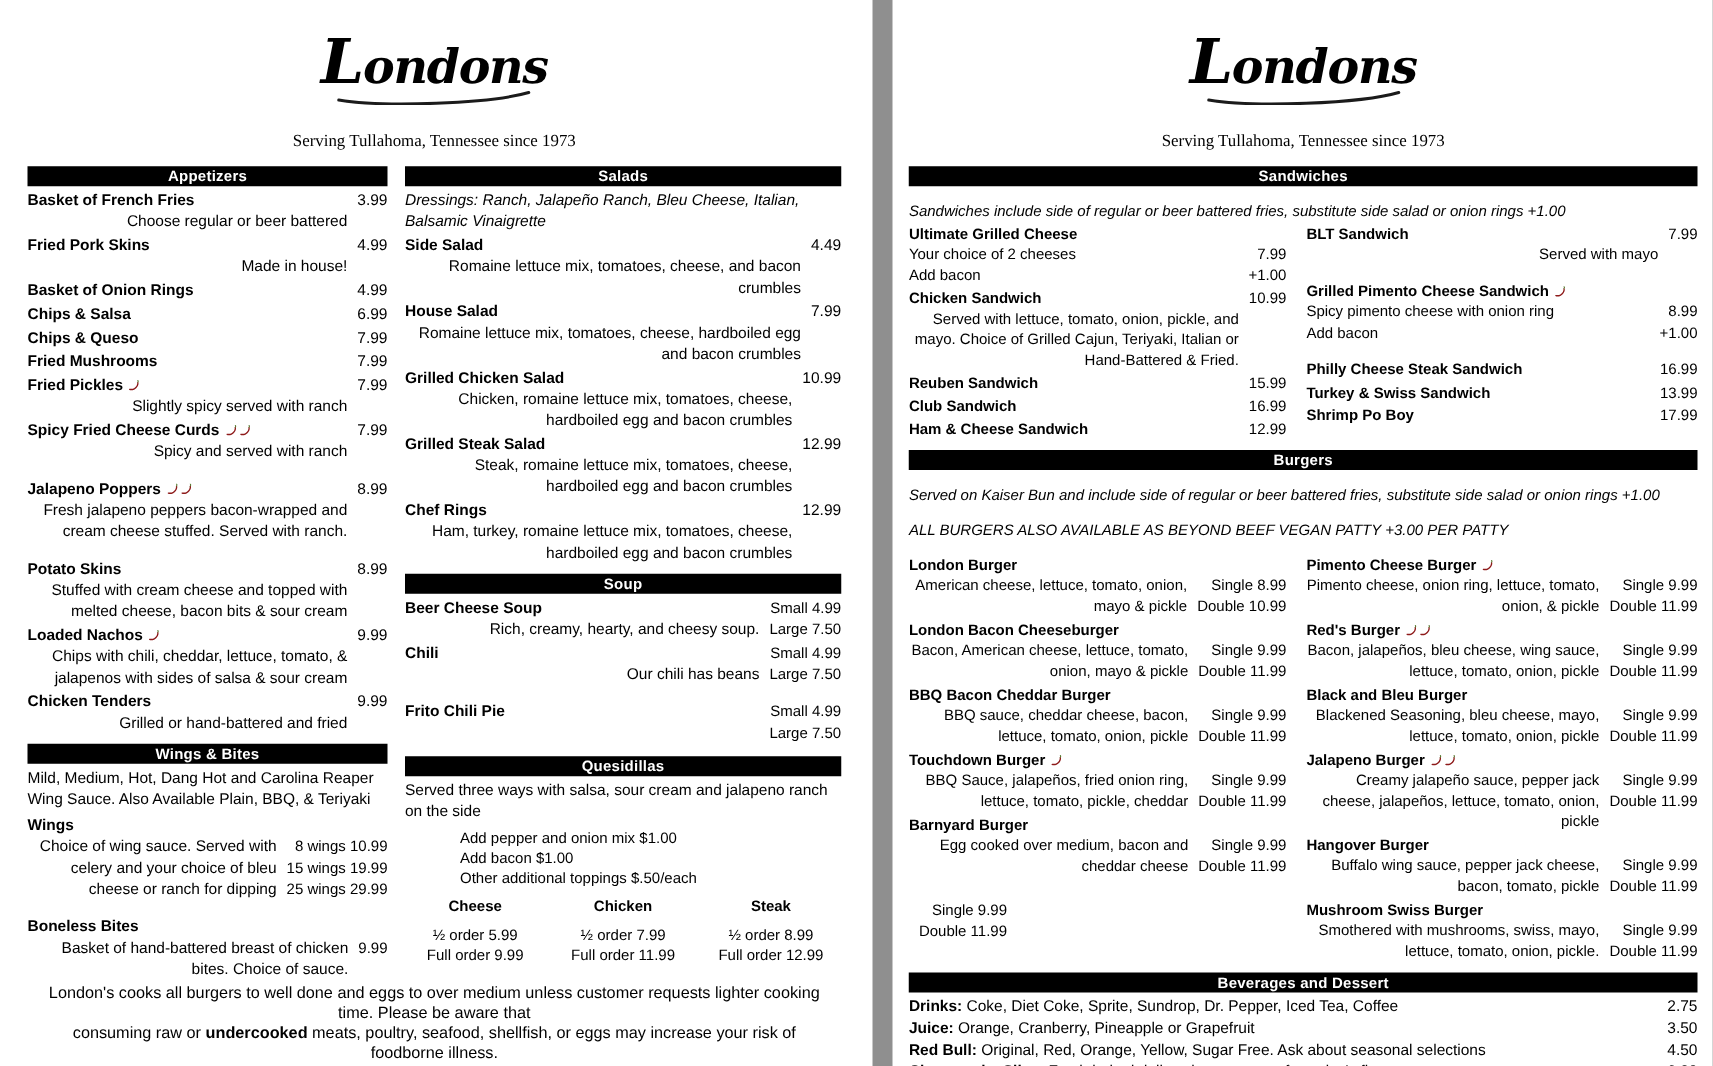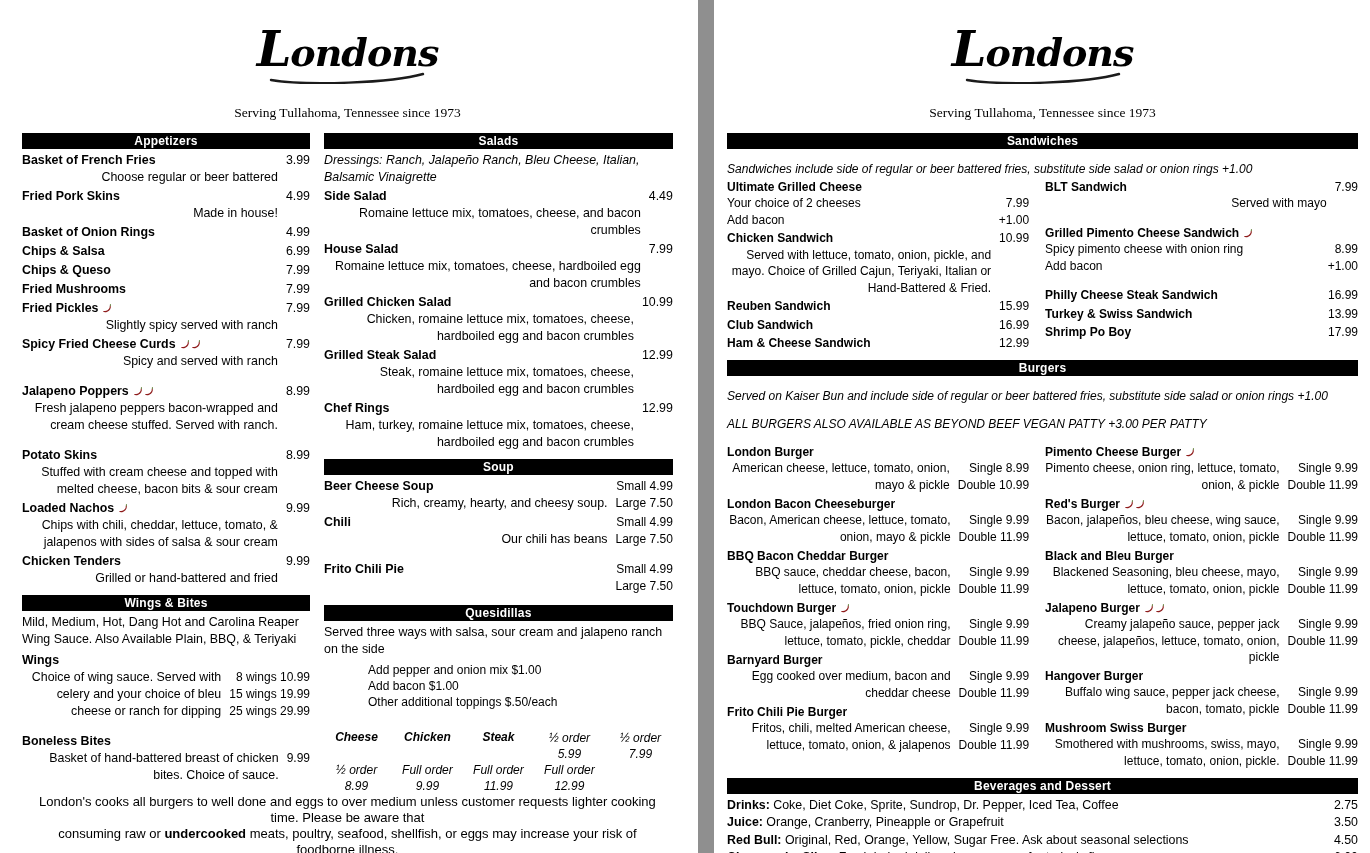--- a/index.html
+++ b/index.html
@@ -30,22 +30,22 @@
   .mi-desc{font-weight:normal;}
   .mi-subline{display:flex;justify-content:space-between;}
   .mi-subprice,.mi-price{white-space:nowrap;margin-left:8px;}
   .mi-prices{white-space:nowrap;margin-left:8px;text-align:right;font-size:12px;}
   .mi-price-line{line-height:17px;}
   #wings-items .mi-prices{margin-top:17px;}
   #burg-left-items .mi-prices,#burg-right-items .mi-prices{margin-top:16px;}
   .wings-intro{margin:2px 0 4px;font-size:12.4px;line-height:17px;}
   .dressings{font-style:italic;font-size:12.4px;line-height:17px;margin:1px 0 2px;}
   .q-intro{font-size:12.4px;line-height:17px;margin:2px 0 4px;}
-  .q-addons{padding-left:44px;font-size:12px;line-height:16px;margin-bottom:20px;}
-  .q-table{display:grid;grid-template-columns:1fr 1fr 1fr 1fr 1fr;font-size:12px;column-gap:6px;font-style:italic;}
+  .q-addons{padding-left:44px;font-size:12px;line-height:16px;margin-bottom:8px;}
+  .q-table{display:grid;grid-template-columns:1fr 1fr 1fr;font-size:12px;column-gap:6px;}
   .q-col-h{font-weight:bold;text-align:center;margin-bottom:8px;}
   .q-cell{text-align:center;line-height:16px;}
   .p2-body{margin-top:12px;}
   .sand-intro{font-style:italic;font-size:12px;line-height:16px;margin-bottom:2px;}
   .burg-intro{font-style:italic;font-size:12px;line-height:16px;}
   .two-col{display:flex;gap:16px;margin-bottom:6px;}
   .tc-l{flex:0 0 302px;min-width:0;}
   .tc-r{flex:1;min-width:0;}
   .page-2 .mi{font-size:12px;line-height:16.5px;}
   .bev-row{display:flex;font-size:12.4px;line-height:17.5px;}
@@ -550,26 +550,20 @@
                   <span class="mi-name">Barnyard Burger</span>
                 </div>
                 <div class="mi-desc">Egg cooked over medium, bacon and cheddar cheese</div>
               </div>
               <div class="mi-prices">
                 <div class="mi-price-line">Single 9.99</div>
                 <div class="mi-price-line">Double 11.99</div>
               </div>
             </div>
             <div class="mi">
-              <div class="mi-main">
-                <div class="mi-name-row">
-                  <span class="mi-name">Frito Chili Pie Burger</span>
-                </div>
-                <div class="mi-desc">Fritos, chili, melted American cheese, lettuce, tomato, onion, &amp; jalapenos</div>
-              </div>
               <div class="mi-prices">
                 <div class="mi-price-line">Single 9.99</div>
                 <div class="mi-price-line">Double 11.99</div>
               </div>
             </div>
           </div>
         <div class="tc-r" id="burg-right-items">
             <div class="mi">
               <div class="mi-main">
                 <div class="mi-name-row">

